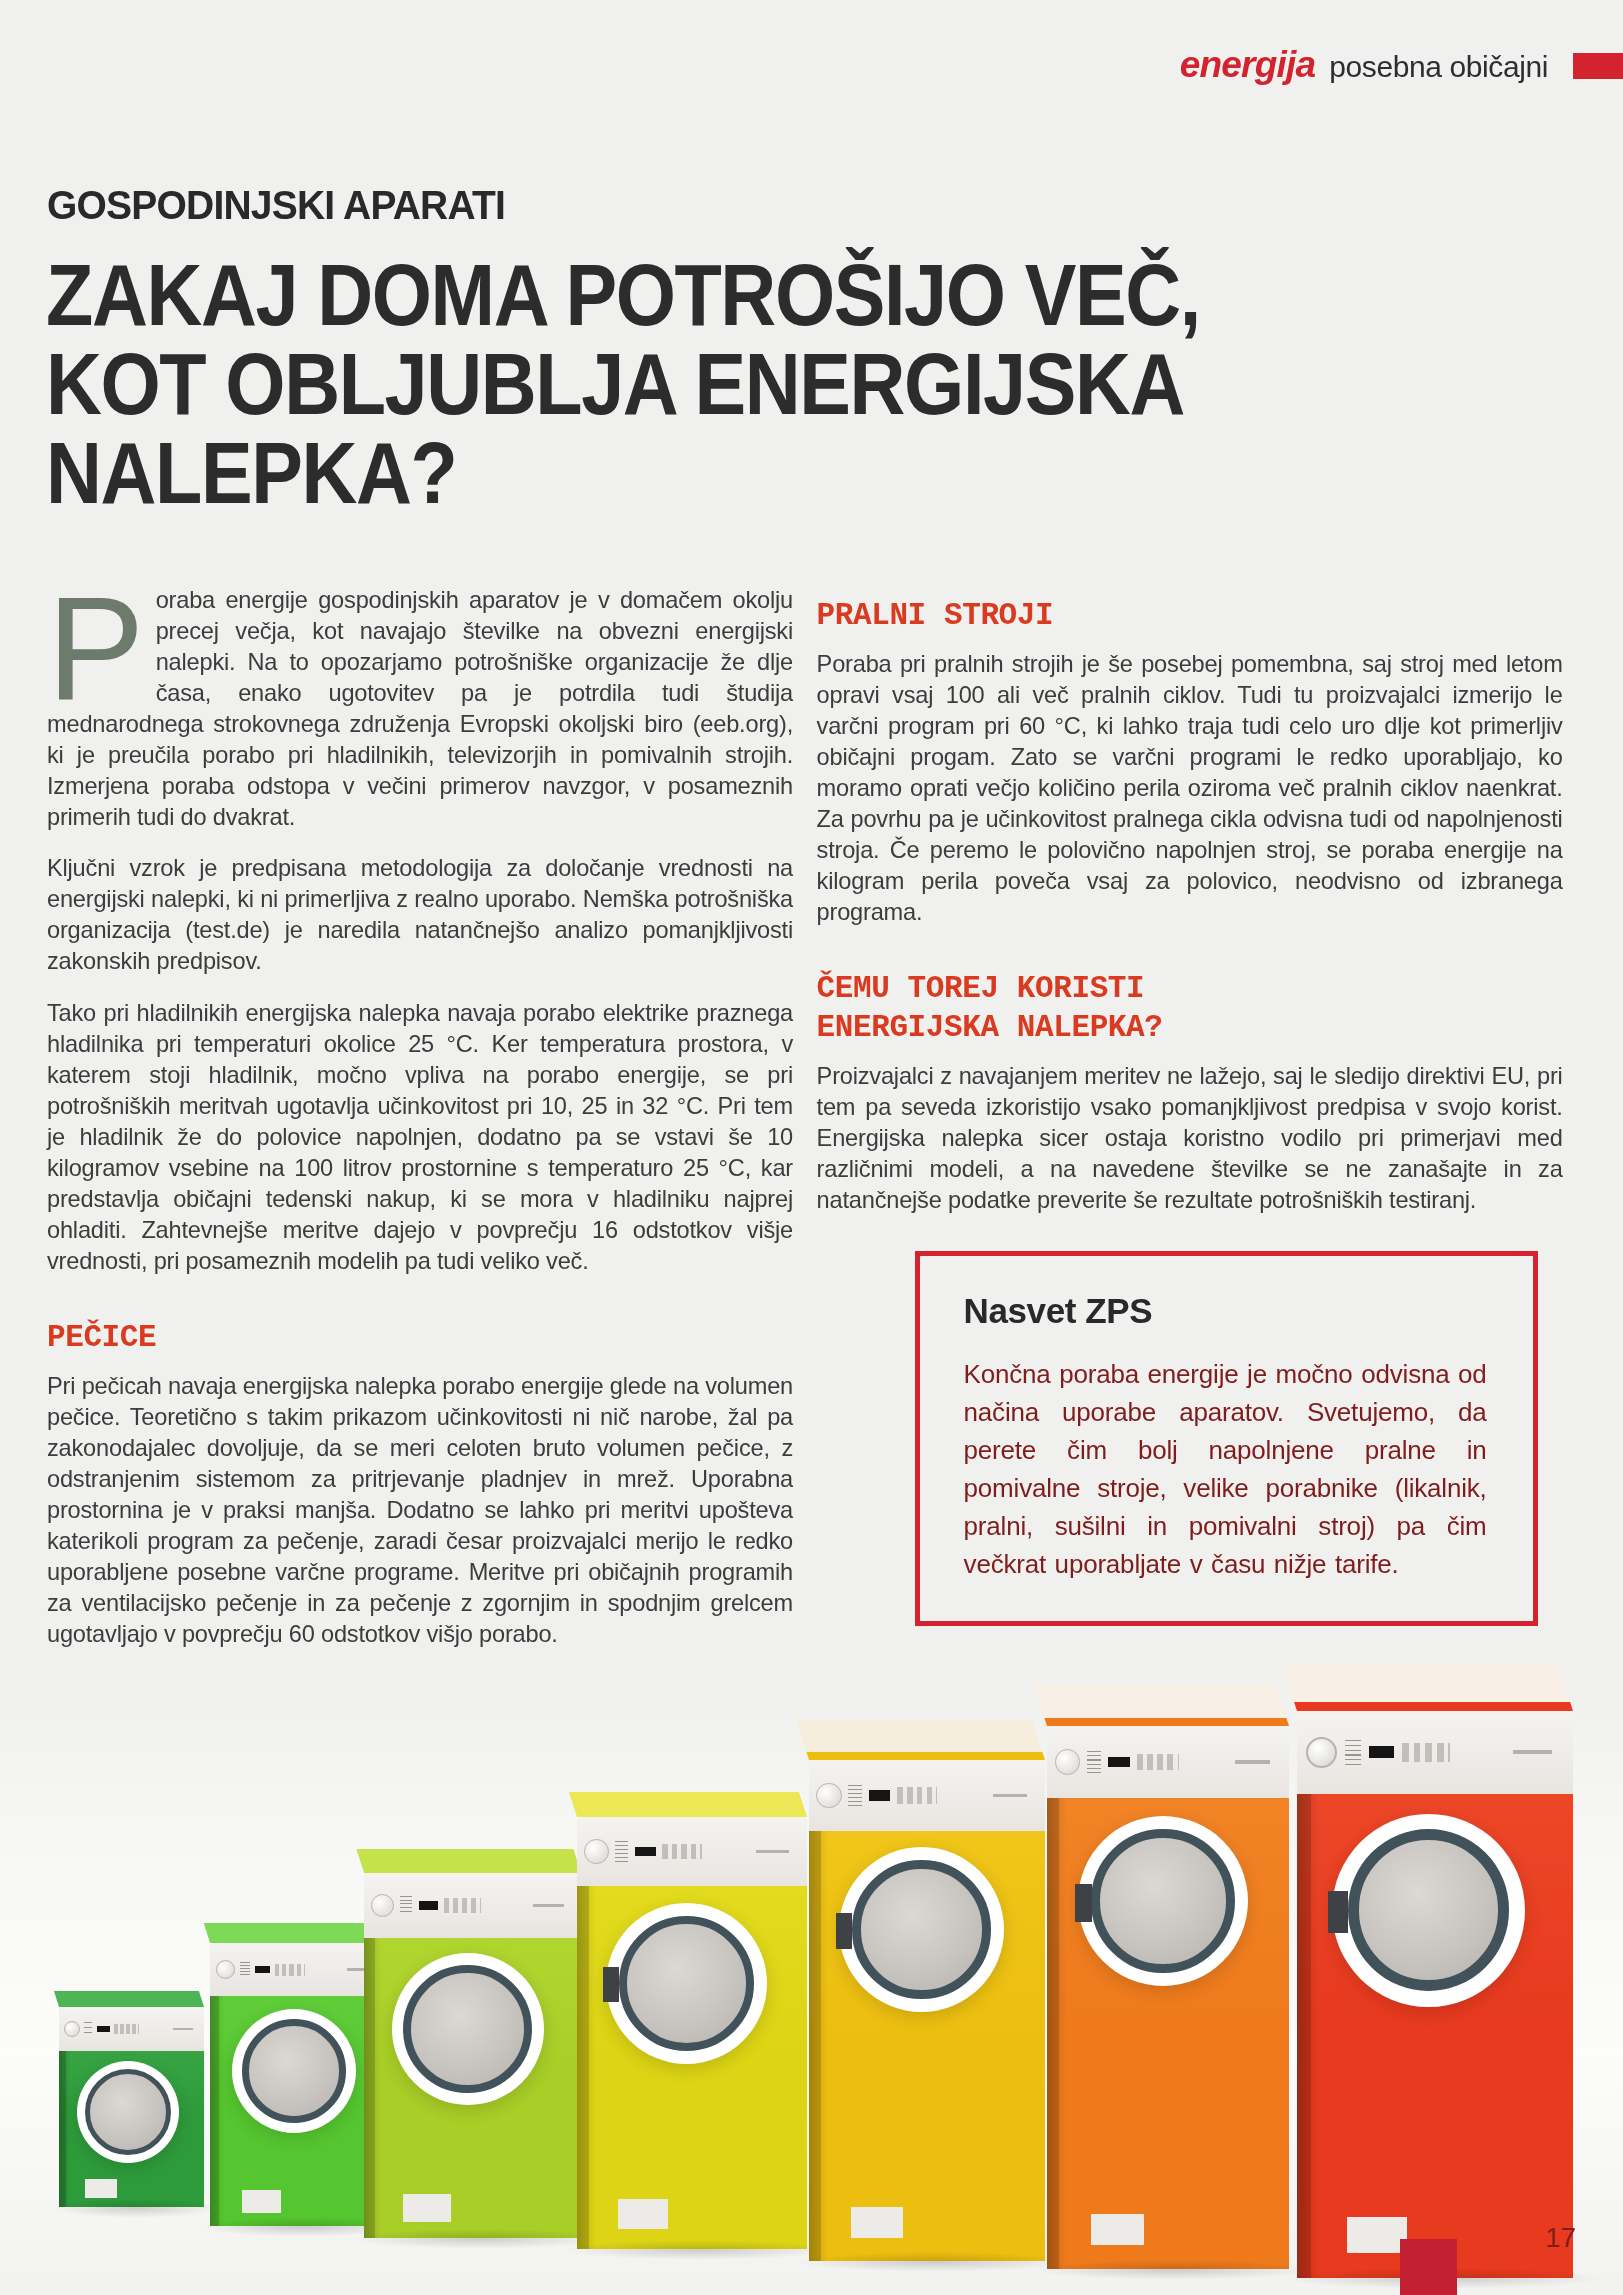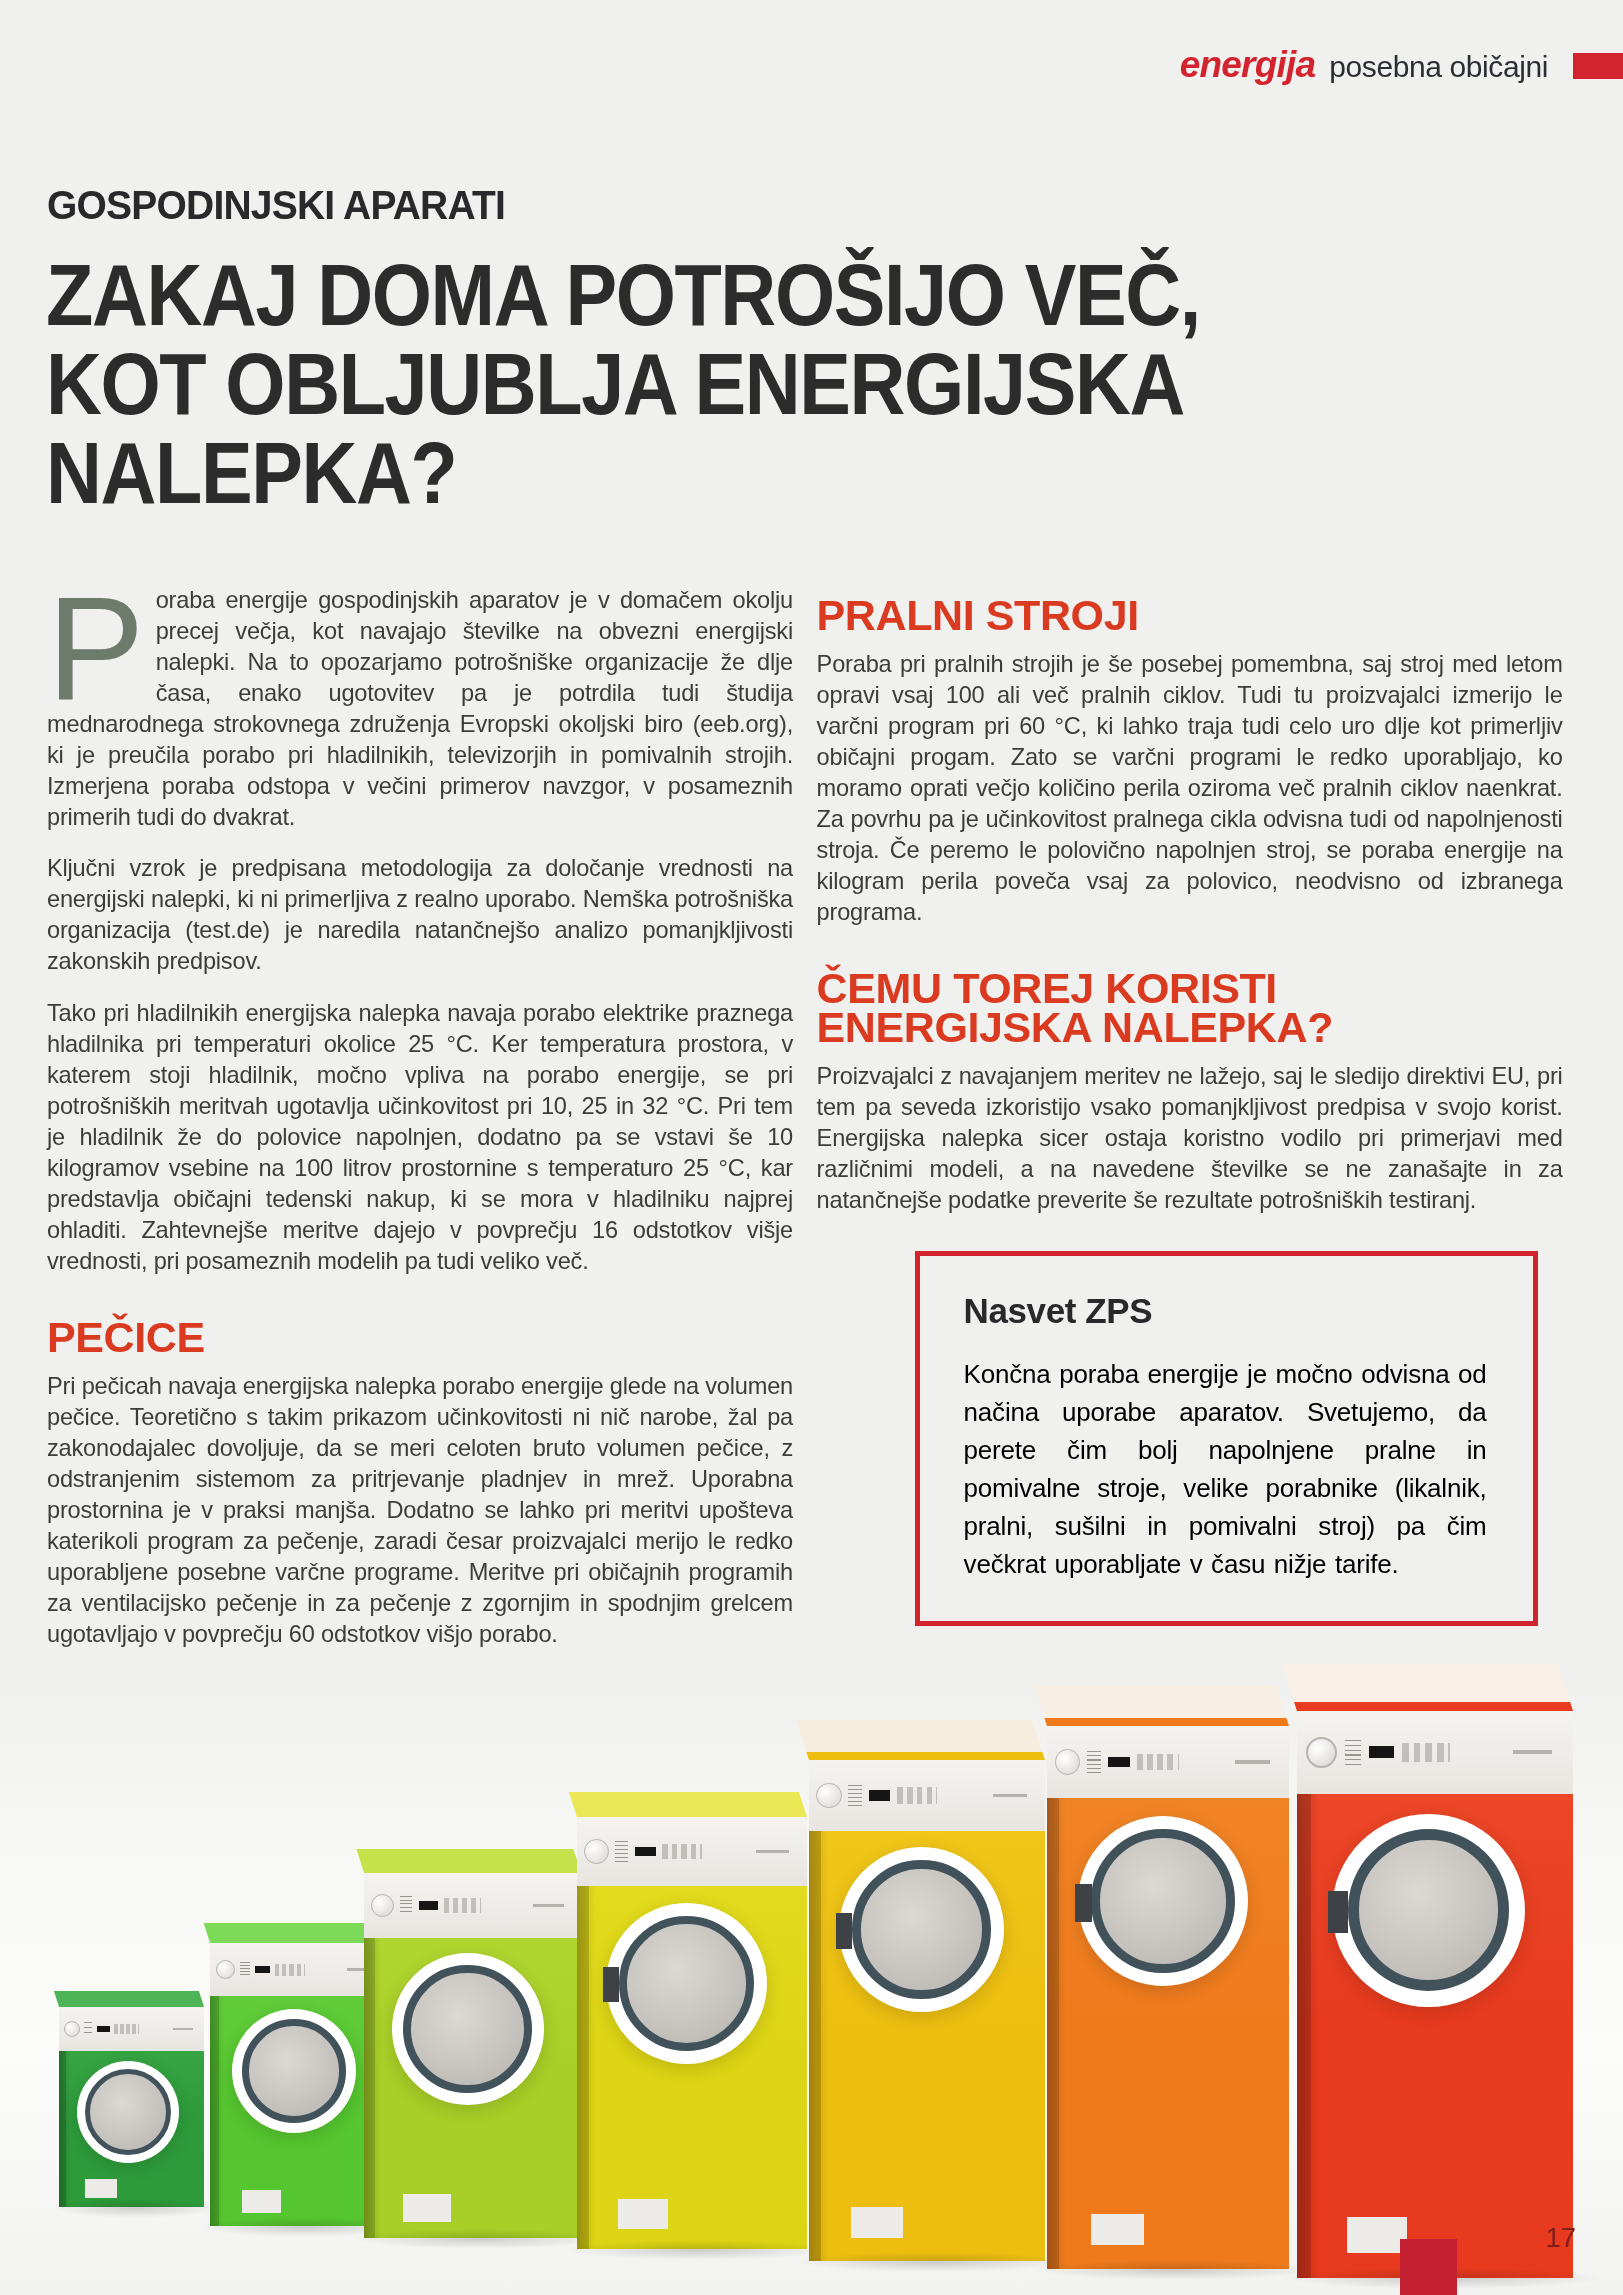--- a/index.html
+++ b/index.html
@@ -35,34 +35,34 @@
     margin:0; font-size:23.6px; line-height:31px;
     text-align:justify; text-align-last:left; letter-spacing:-0.2px;
   }
   .col p + p{margin-top:20.4px;}
   .dropcap{
     float:left; font-size:146px; line-height:118px; height:119px; width:93px;
     margin:4.7px 15.7px 0 0; color:var(--dropcap,#6d7b6d); font-weight:400;
     font-stretch:condensed;
   }
   h2.sect{
-    margin:41px 0 14px 0; font-size:43px; line-height:39px; font-weight:700;
-    color:var(--heading-red,#d93a20); letter-spacing:-0.4px; font-stretch:condensed;
+    margin:41px 0 14px 0; font-size:31px; line-height:39px; font-weight:700;
+    color:var(--heading-red,#d93a20); letter-spacing:-0.4px; font-stretch:condensed;font-family:Liberation Mono, monospace;
   }
   h2.sect.first{margin-top:11px;}
   h2.sect span{display:block;}
   
   .tipbox{
     box-sizing:border-box; margin:35px 0 0 98px; width:623px;
     border:5.5px solid var(--accent,#d2232e); padding:35px 46px 38px 44px;
   }
   .tipbox h3{margin:0 0 23.6px 0; font-size:35px; color:#29282a; font-weight:700; letter-spacing:-0.4px;}
   .tipbox p{
     margin:0; font-size:26px; line-height:38px; word-spacing:1.6px;
-    text-align:justify; text-align-last:left; color:#000000;
+    text-align:justify; text-align-last:left; color:#7f1d1d;
   }
   
   .photo{
     position:absolute; left:0; top:1688px; width:1623px; height:607px;
     background:linear-gradient(180deg,#f0f0ee 0%,#f7f7f5 25%,#fcfcfb 60%,#f2f2f0 100%);
   }
   .machine{position:absolute;}
   .m-lid{position:absolute; left:0; right:0; transform:skewX(18deg); transform-origin:bottom left;}
   .m-side{position:absolute; left:0; top:0; bottom:0; width:5%; background:rgba(0,0,0,.16);}
   .m-panel{

